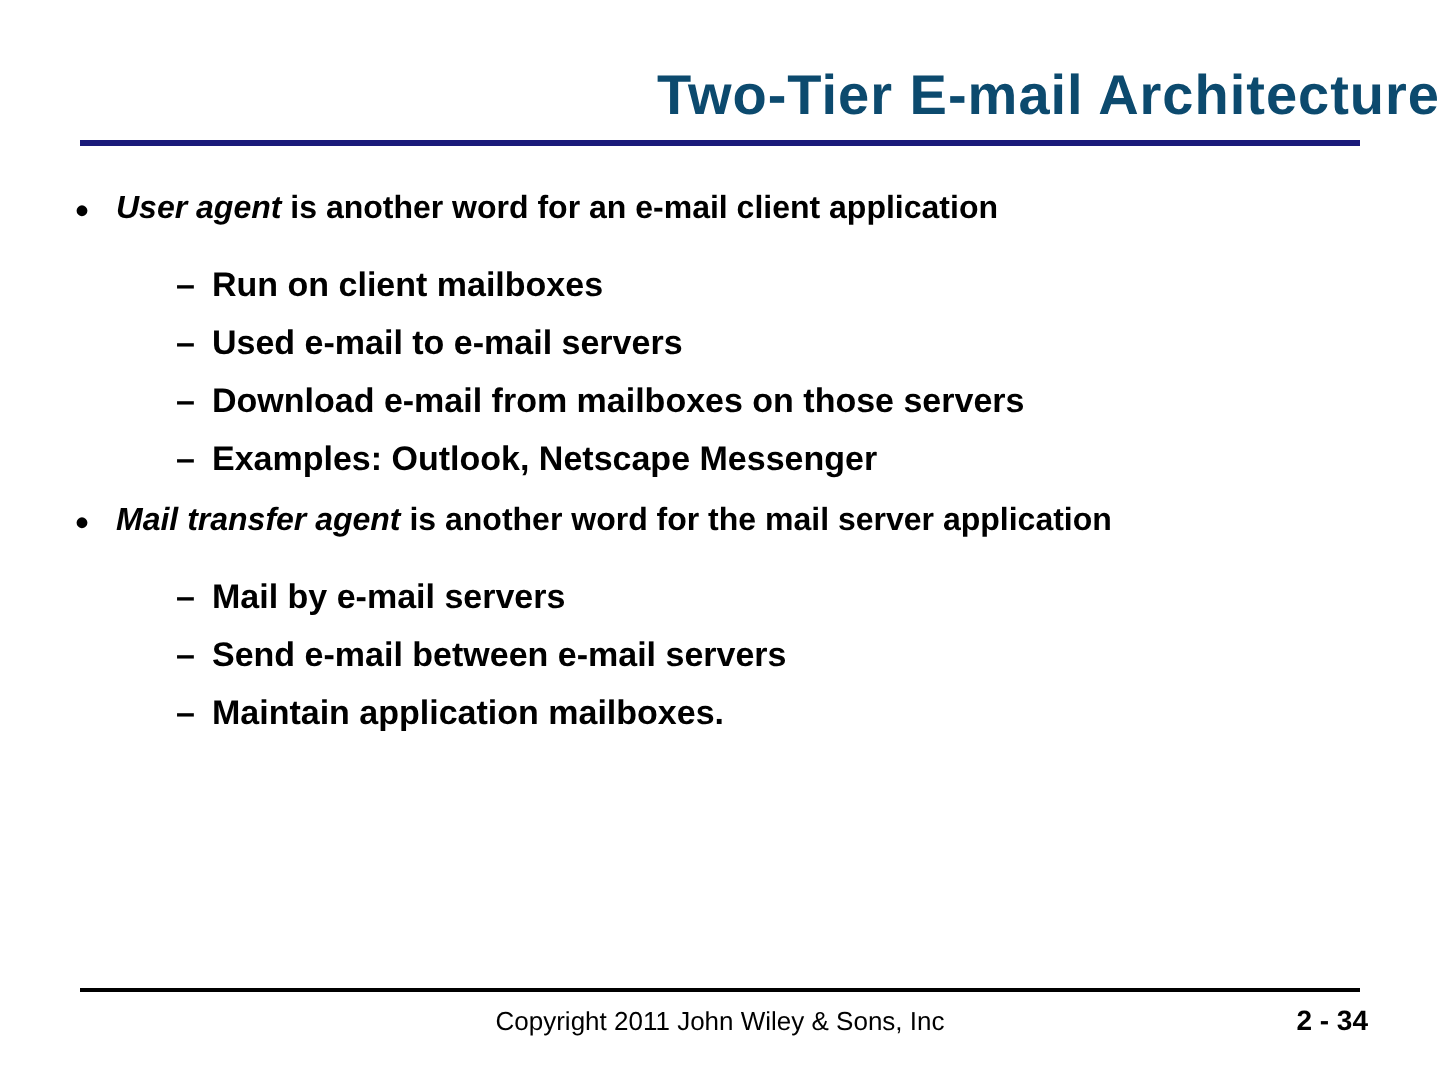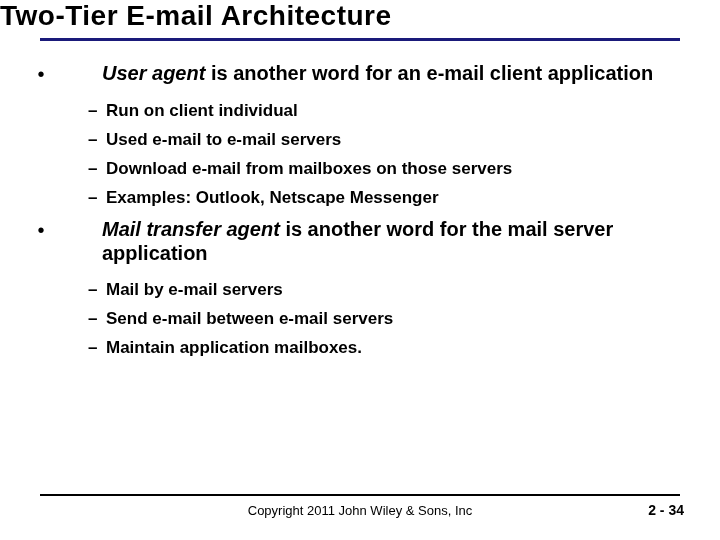--- a/index.html
+++ b/index.html
@@ -13,25 +13,26 @@
     overflow: hidden;
     position: relative;
   }
   .slide {
     width: 720px;
     height: 540px;
     position: relative;
     box-sizing: border-box;
   }
   .title {
-    text-align: left;
+    text-align: right;
     font-weight: bold;
     font-size: 28px;
-    color: #000000;
+    color: #0c4a6e;
     letter-spacing: 0.5px;
+    padding-top: 32px;
     padding-bottom: 6px;
     font-family: "Arial Black", Arial, sans-serif;
   }
   .title-underline {
     border-bottom: 3px solid #1a1a7a;
     margin: 0 40px 10px 40px;
   }
   .content {
     padding: 4px 30px 0 30px;
   }
@@ -43,26 +44,25 @@
   }
   .bullet-dot {
     width: 22px;
     flex: 0 0 22px;
     text-align: center;
     font-size: 20px;
     line-height: 24px;
     padding-top: 1px;
   }
   .top-text {
-    font-size: 20px;
+    font-size: 16px;
     font-weight: bold;
     line-height: 24px;
     flex: 1;
     padding-left: 6px;
-    margin-left: 44px;
   }
   .top-text .lead {
     font-style: italic;
   }
   .sub-list {
     padding-left: 58px;
     padding-top: 4px;
   }
   .sub-item {
     display: flex;
@@ -118,21 +118,21 @@
 
     <div class="top-item">
       <div class="bullet-dot">•</div>
       <div class="top-text">
         <span class="lead">User agent</span><span> is another word for an e-mail client application</span>
       </div>
     </div>
     <div class="sub-list">
       <div class="sub-item">
         <div class="dash">–</div>
-        <div class="sub-text">Run on client individual</div>
+        <div class="sub-text">Run on client mailboxes</div>
       </div>
       <div class="sub-item">
         <div class="dash">–</div>
         <div class="sub-text">Used e-mail to e-mail servers</div>
       </div>
       <div class="sub-item">
         <div class="dash">–</div>
         <div class="sub-text">Download e-mail from mailboxes on those servers</div>
       </div>
       <div class="sub-item">

